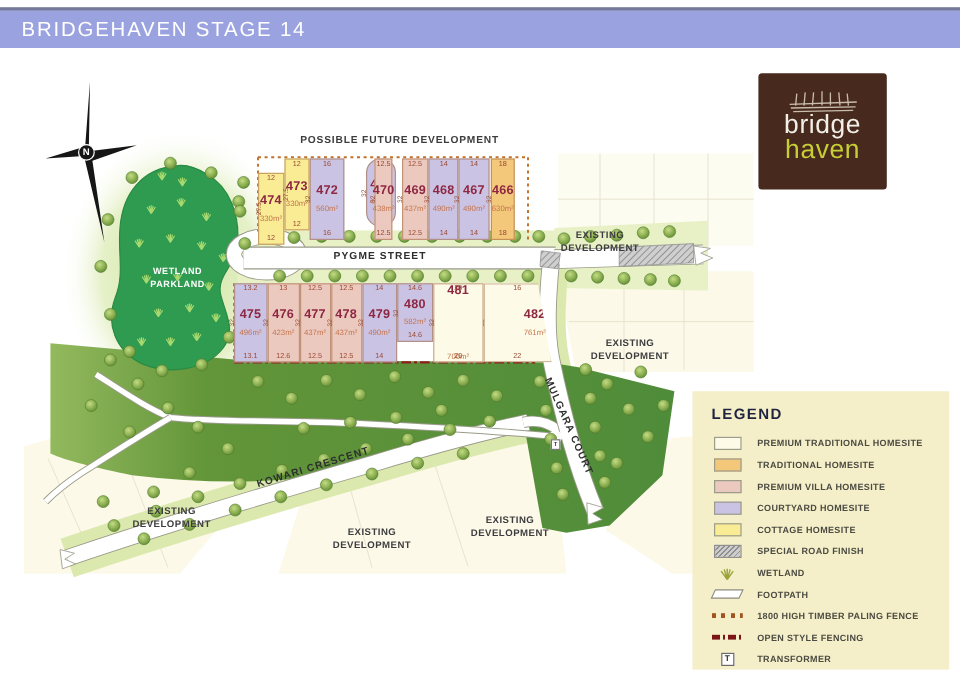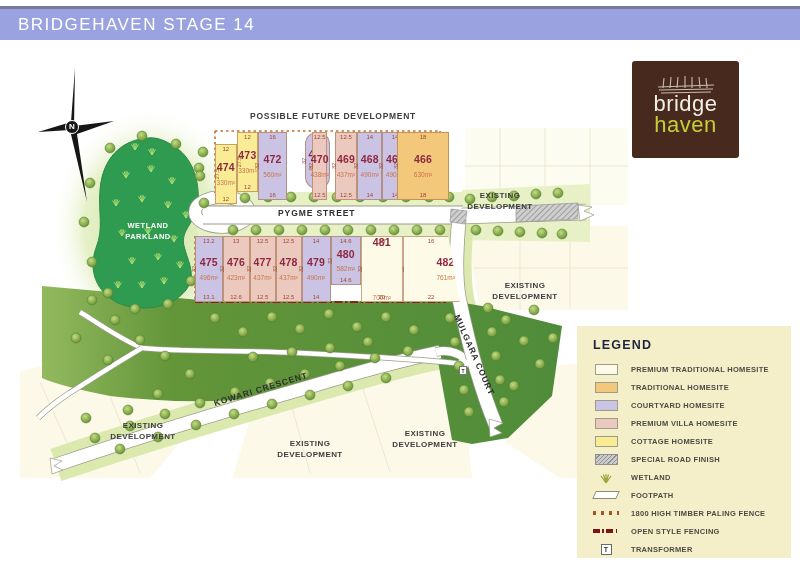--- a/index.html
+++ b/index.html
@@ -337,21 +337,21 @@
         <span class="dimb">14</span>
         <span class="dims">32</span>
       </div>
       <div class="lot t-courtyard lot-467" style="left: 382.4px; top: 132px; width: 25.2px; height: 68px;">
         <span class="dimt">14</span>
         <span class="num">467</span>
         <span class="area">490m²</span>
         <span class="dimb">14</span>
         <span class="dims">32</span>
       </div>
-      <div class="lot t-traditional lot-466" style="left: 397px; top: 132px; width: 52px; height: 68px; align-items: center;">
+      <div class="lot t-traditional lot-466" style="left: 409px; top: 132px; width: 20px; height: 68px; align-items: center;">
         <span class="dimt">18</span>
         <span class="num">466</span>
         <span class="area">630m²</span>
         <span class="dimb">18</span>
         <span class="dims">32</span>
       </div>
       <div class="lot t-courtyard lot-475" style="left: 195px; top: 236px; width: 27.5px; height: 66px;">
         <span class="dimt">13.2</span>
         <span class="num">475</span>
         <span class="area">496m²</span>
@@ -444,29 +444,29 @@
           <span class="leg-lab">PREMIUM TRADITIONAL HOMESITE</span>
         </div>
         <div class="leg-row">
           <span class="leg-ic">
             <span class="sw" style="background: rgb(243, 200, 123);"></span>
           </span>
           <span class="leg-lab">TRADITIONAL HOMESITE</span>
         </div>
         <div class="leg-row">
           <span class="leg-ic">
+            <span class="sw" style="background: rgb(236, 201, 191);"></span>
+          </span>
+          <span class="leg-lab">PREMIUM VILLA HOMESITE</span>
+        </div>
+        <div class="leg-row">
+          <span class="leg-ic">
             <span class="sw" style="background: rgb(203, 195, 228);"></span>
           </span>
           <span class="leg-lab">COURTYARD HOMESITE</span>
-        </div>
-        <div class="leg-row">
-          <span class="leg-ic">
-            <span class="sw" style="background: rgb(236, 201, 191);"></span>
-          </span>
-          <span class="leg-lab">PREMIUM VILLA HOMESITE</span>
         </div>
         <div class="leg-row">
           <span class="leg-ic">
             <span class="sw" style="background: rgb(249, 236, 149);"></span>
           </span>
           <span class="leg-lab">COTTAGE HOMESITE</span>
         </div>
         <div class="leg-row">
           <span class="leg-ic">
             <span class="sw-hatch"></span>

